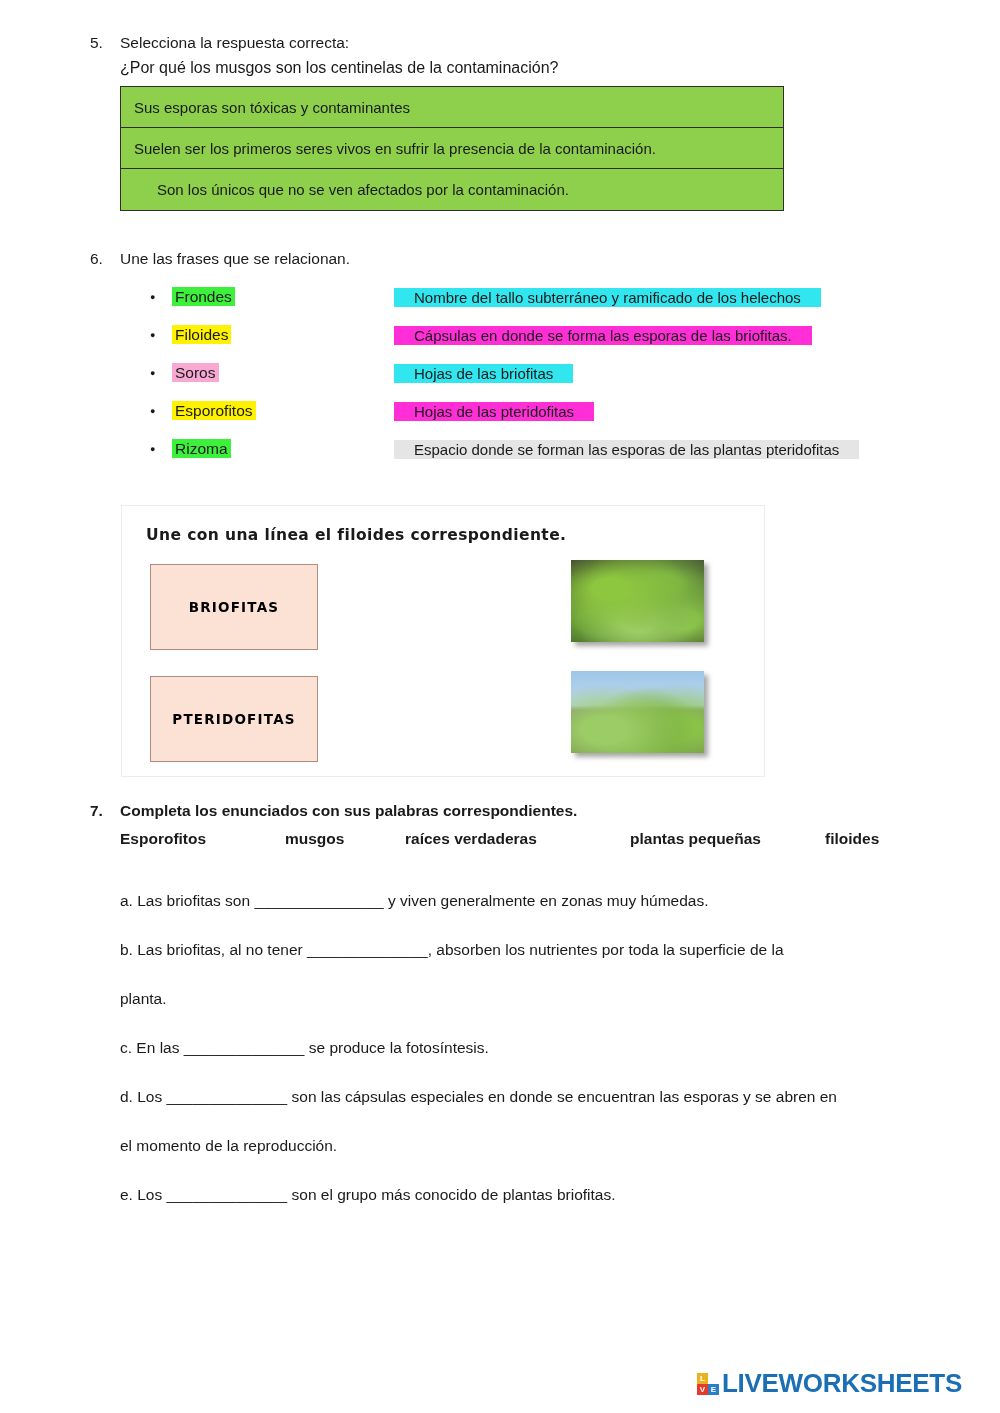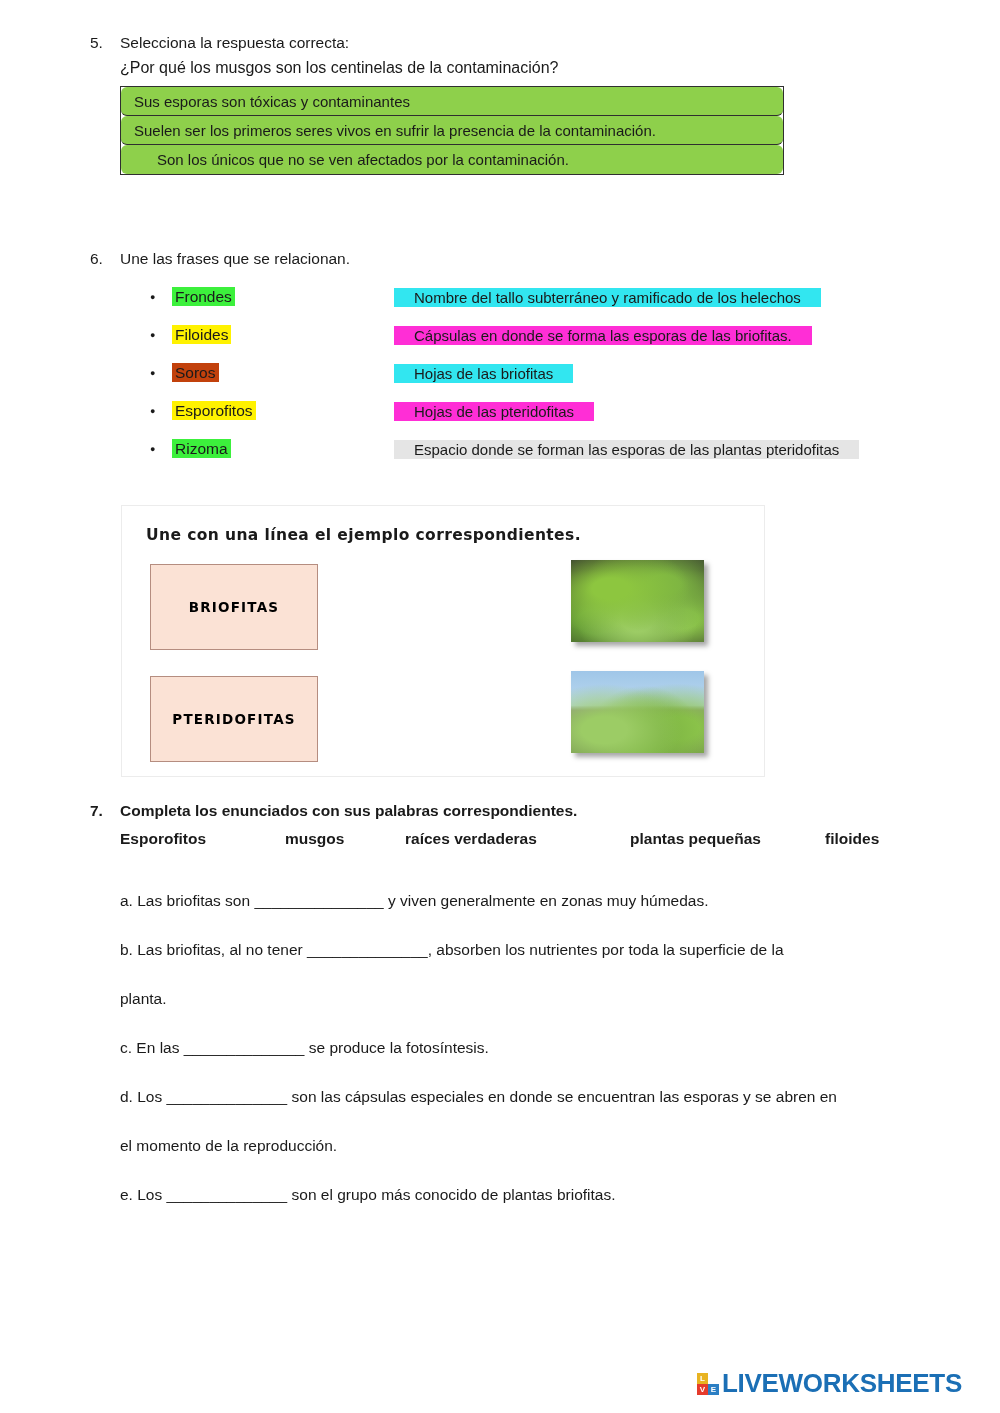--- a/index.html
+++ b/index.html
@@ -51,27 +51,26 @@
   }
   .options {
     margin-left: 30px;
     margin-top: 6px;
     width: 662px;
     border: 1px solid #2f2f2f;
   }
   .option {
     background: #8ed04b;
     border-bottom: 1px solid #2f2f2f;
-    height: 29px;
+    height: 41px;
     display: flex;
     align-items: center;
     padding-left: 13px;
     font-size: 15px;
     box-sizing: border-box;
-    border-radius: 6px;
   }
   .option:last-child {
     border-bottom: none;
     padding-left: 36px;
   }
 
   
   .q6 {
     position: absolute;
     left: 90px;
@@ -272,41 +271,41 @@
       </div>
 
       <div class="match-row">
         <div class="bullet"></div>
         <div class="left-term"><span style="background:#fff200">Filoides</span></div>
         <div class="right-term"><span style="background:#ff2ed6">Cápsulas en donde se forma las esporas de las briofitas.</span></div>
       </div>
 
       <div class="match-row">
         <div class="bullet"></div>
-        <div class="left-term"><span style="background:#c2410c">Soros</span></div>
+        <div class="left-term"><span style="background:#f9a8d4">Soros</span></div>
         <div class="right-term"><span style="background:#32e6f0">Hojas de las briofitas</span></div>
       </div>
 
       <div class="match-row">
         <div class="bullet"></div>
         <div class="left-term"><span style="background:#fff200">Esporofitos</span></div>
         <div class="right-term"><span style="background:#ff2ed6">Hojas de las pteridofitas</span></div>
       </div>
 
       <div class="match-row">
         <div class="bullet"></div>
         <div class="left-term"><span style="background:#3cf03c">Rizoma</span></div>
         <div class="right-term"><span style="background:#e5e5e5">Espacio donde se forman las esporas de las plantas pteridofitas</span></div>
       </div>
 
     </div>
   </section>
 
   <section class="figure">
-    <div class="fig-title">Une con una línea el ejemplo correspondientes.</div>
+    <div class="fig-title">Une con una línea el filoides correspondiente.</div>
     <div class="fig-box b1">BRIOFITAS</div>
     <div class="fig-box b2">PTERIDOFITAS</div>
     <div class="fig-img i1"></div>
     <div class="fig-img i2"></div>
   </section>
 
   <section class="q7">
     <div class="q7-head">
       <div class="q-num bold">7.</div>
       <div class="q7-title">Completa los enunciados con sus palabras correspondientes.</div>

